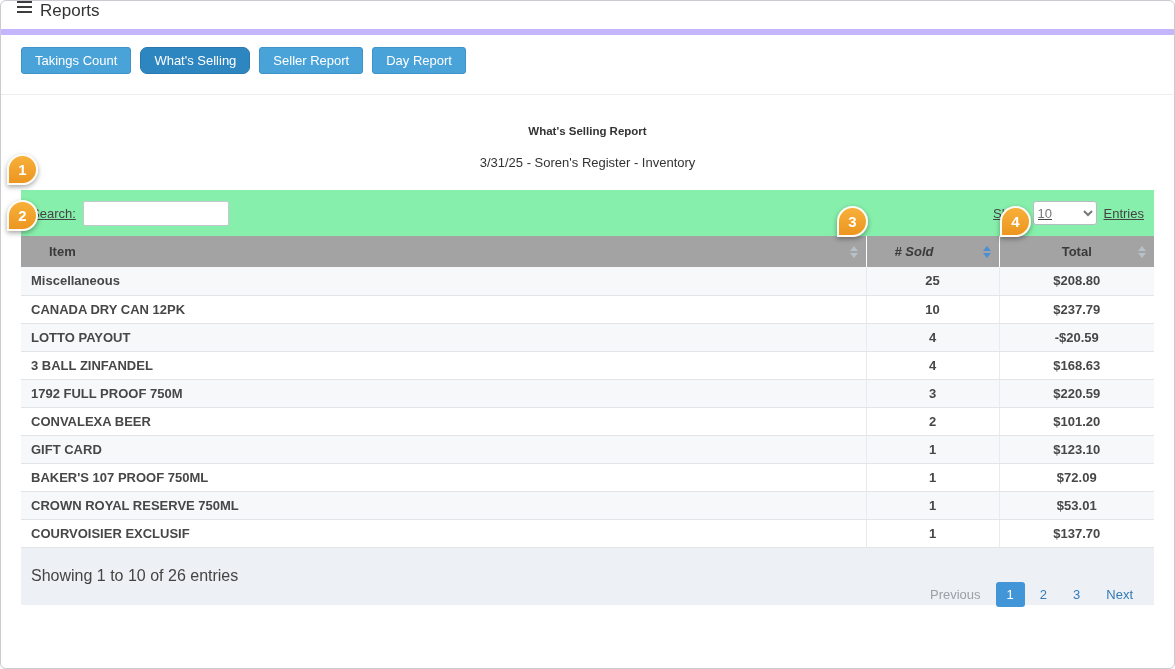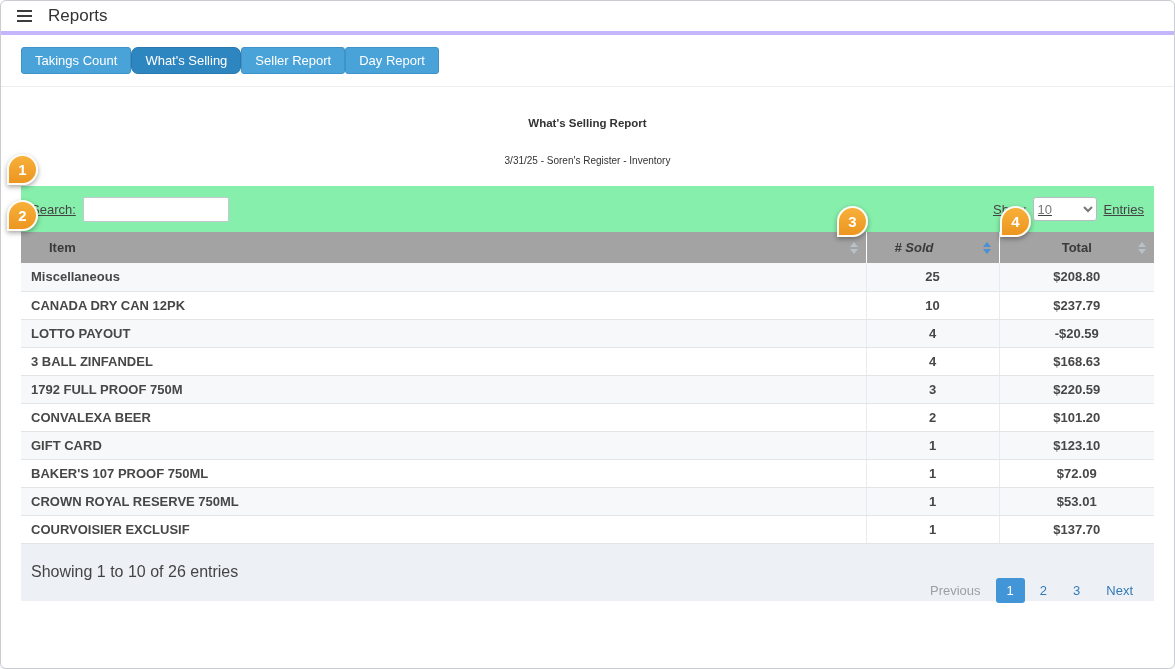--- a/index.html
+++ b/index.html
@@ -15,53 +15,53 @@
     border-radius: 6px;
     overflow: hidden;
     box-shadow: 0 1px 3px rgba(0,0,0,.08);
   }
 
   
   .page-header {
     height: 34px;
     padding: 0 16px;
     display: flex;
-    align-items: center;
-    gap: 16px;
-    border-bottom: 4px solid #c4b5fd;
+    gap: 8px;
+    border-bottom: 6px solid #c4b5fd;
   }
   .list-icon {
     width: 15px; height: 12px;
     background: repeating-linear-gradient(to bottom, #3d3d3d 0 2px, transparent 2px 5px);
   }
   .page-title { font-size: 17px; color: #333; }
 
   
   .tabs-row {
-    padding: 12px 20px 12px 20px;
-    display: flex;
+    padding: 12px 20px 20px 20px;
+    display: flex;
+    gap: 9px;
     border-bottom: 1px solid #ededed;
   }
   .tab {
     background: #49a2d8;
     border: 1px solid #3e93c8;
     color: #fff;
     font-size: 13px;
     font-family: "Liberation Sans", sans-serif;
     padding: 6px 13px;
     border-radius: 3px;
     cursor: pointer;
     line-height: 1;
   }
   .tab.active { background: #2e86c1; border-color: #2978ae; border-radius: 7px; }
 
   
   .report-titles { text-align: center; margin-top: 30px; }
   .report-title { font-size: 11.5px; font-weight: bold; color: #333; }
-  .report-subtitle { font-size: 10px; color: #333; margin-top: 26px; }
+  .report-subtitle { font-size: 13px; color: #333; margin-top: 18px; }
 
   
   .content { margin: 20px 20px 0 20px; }
 
   .toolbar {
     background: #86efac;
     height: 46px;
     display: flex;
     align-items: center;
     justify-content: space-between;

